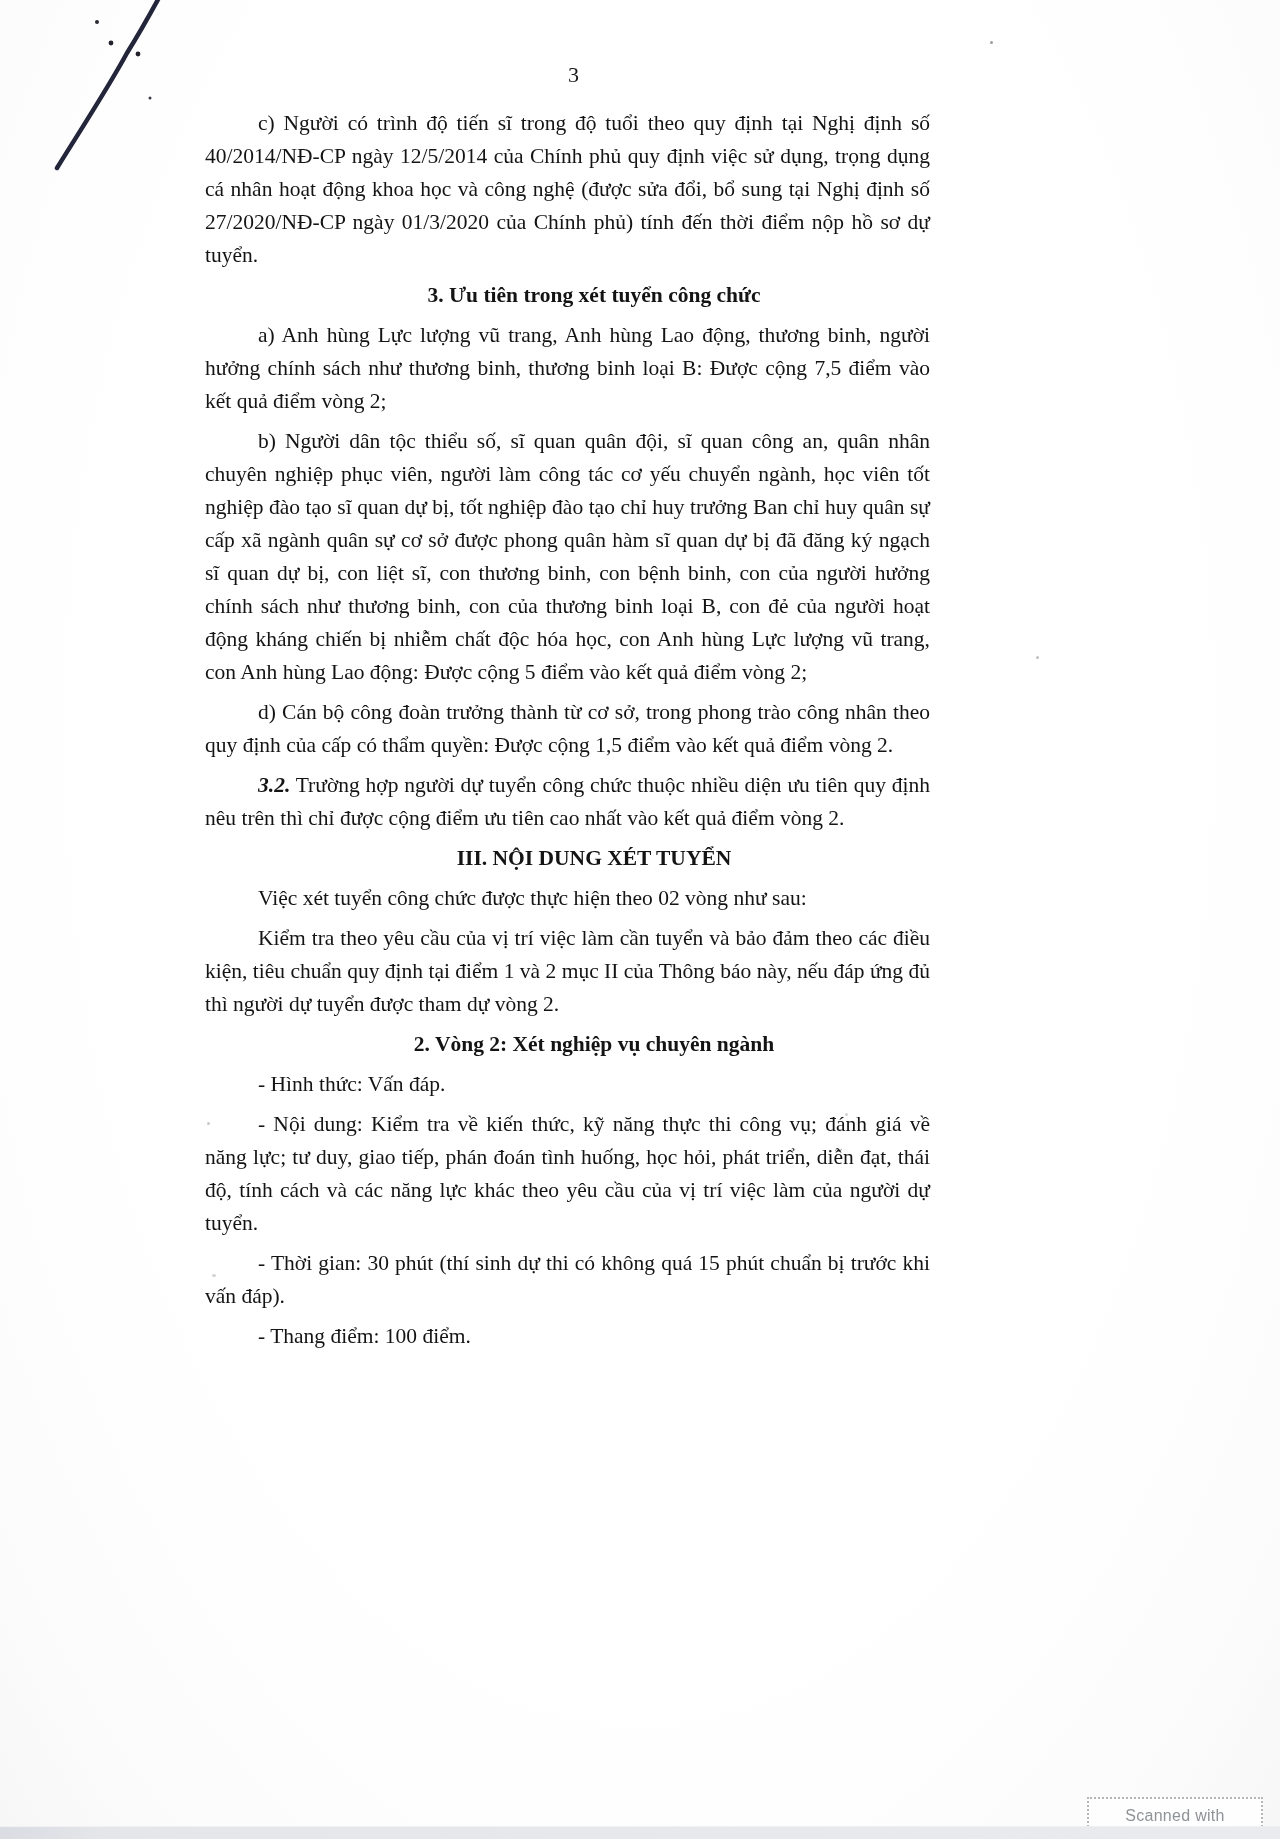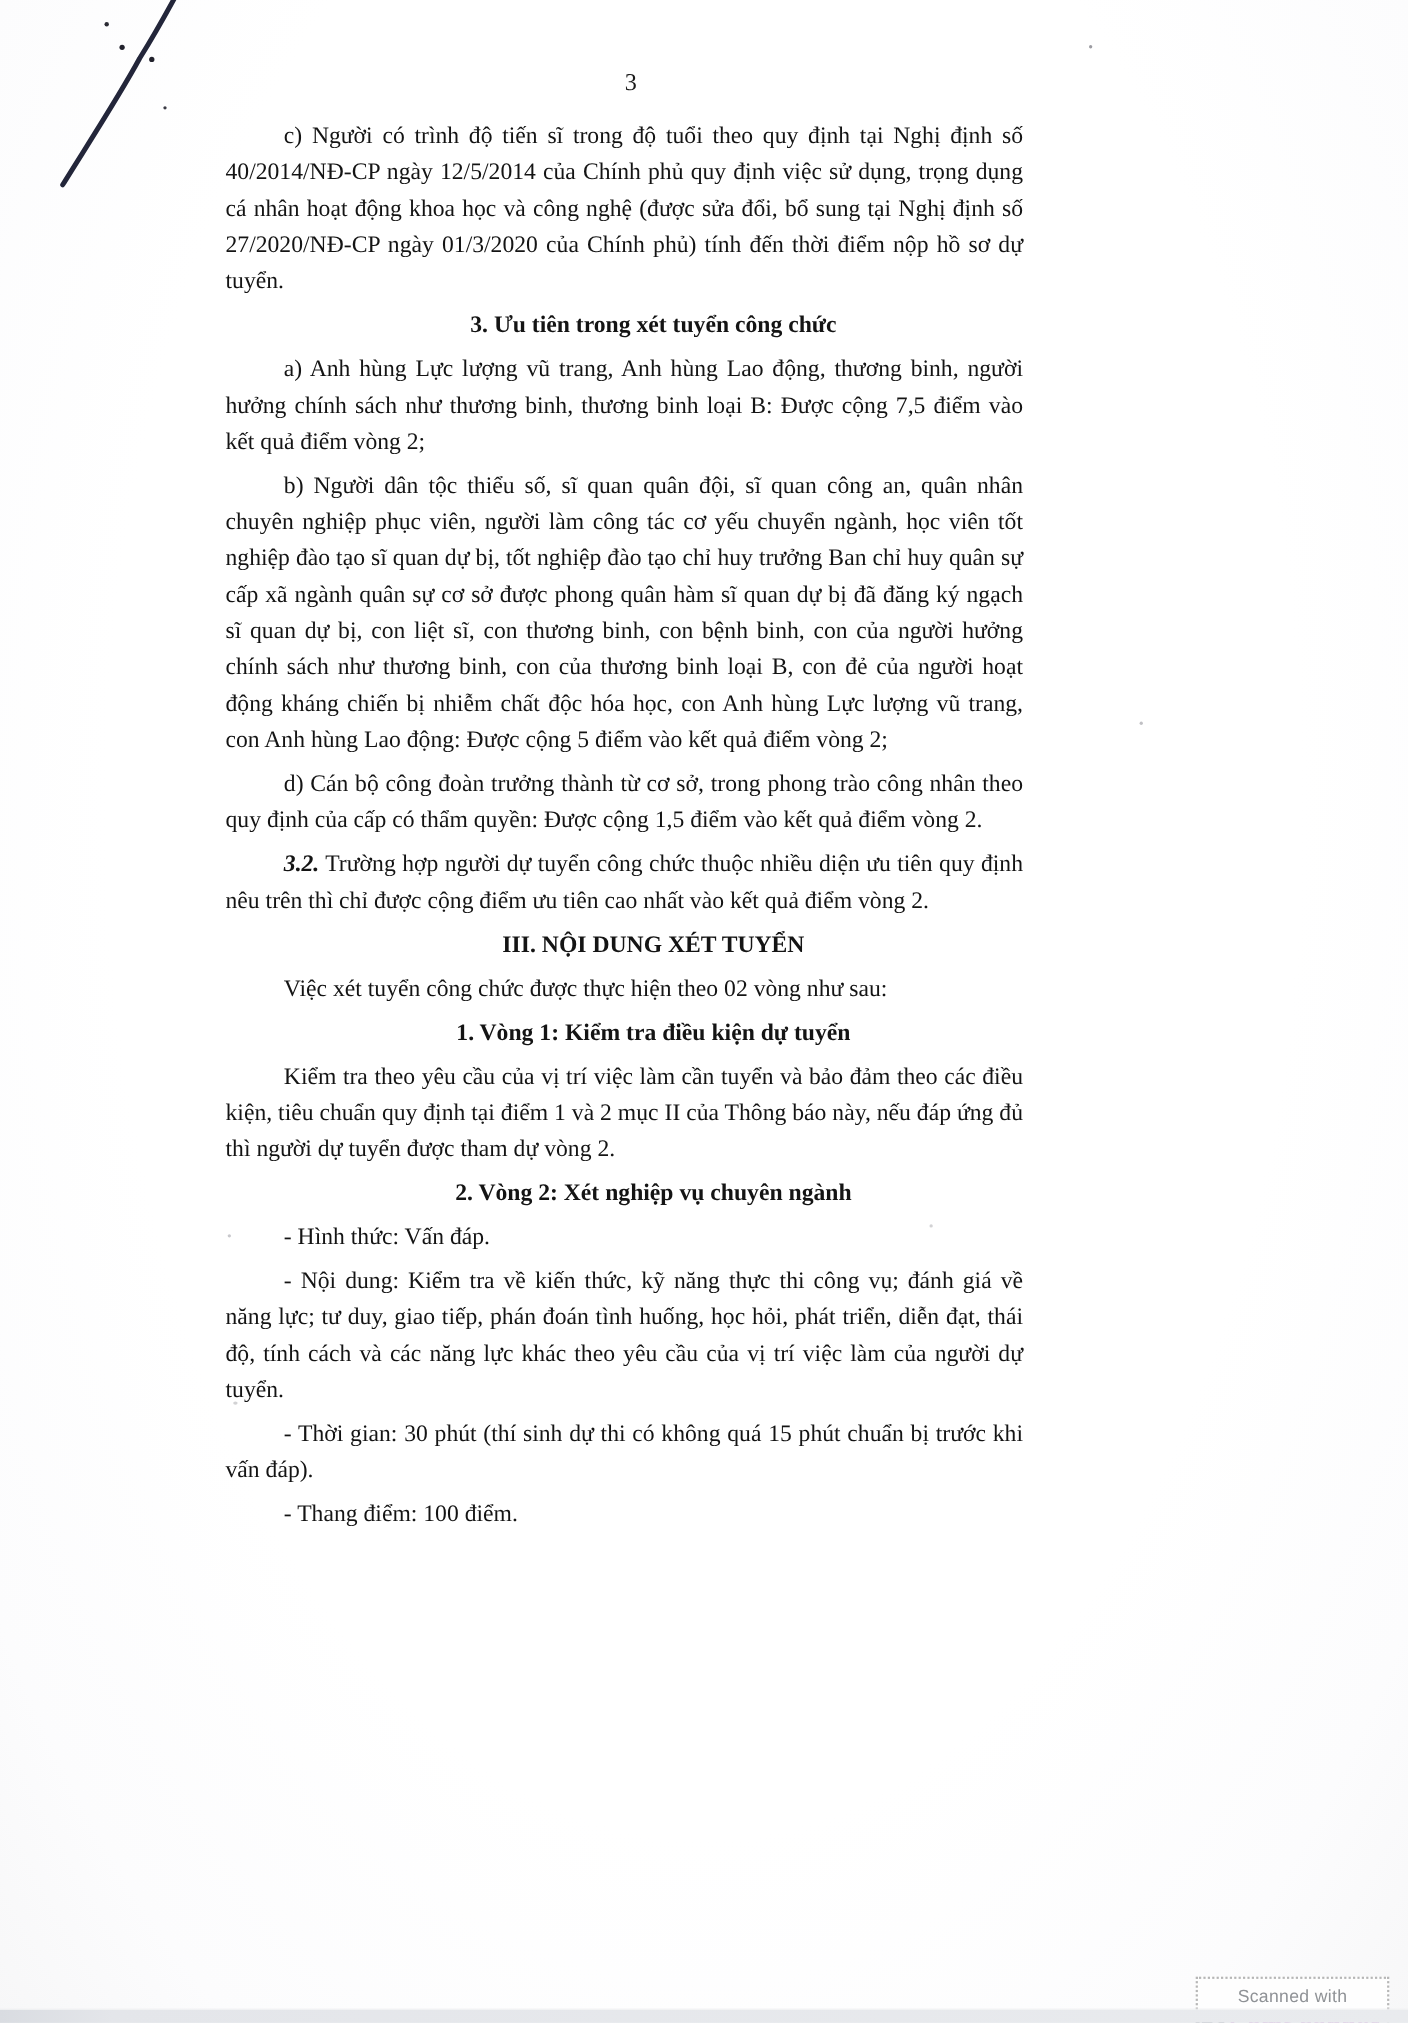--- a/index.html
+++ b/index.html
@@ -78,21 +78,20 @@
 
   <div class="doc">
       <p class="p">c) Người có trình độ tiến sĩ trong độ tuổi theo quy định tại Nghị định số 40/2014/NĐ-CP ngày 12/5/2014 của Chính phủ quy định việc sử dụng, trọng dụng cá nhân hoạt động khoa học và công nghệ (được sửa đổi, bổ sung tại Nghị định số 27/2020/NĐ-CP ngày 01/3/2020 của Chính phủ) tính đến thời điểm nộp hồ sơ dự tuyển.</p>
       <p class="h">3. Ưu tiên trong xét tuyển công chức</p>
       <p class="p">a) Anh hùng Lực lượng vũ trang, Anh hùng Lao động, thương binh, người hưởng chính sách như thương binh, thương binh loại B: Được cộng 7,5 điểm vào kết quả điểm vòng 2;</p>
       <p class="p">b) Người dân tộc thiểu số, sĩ quan quân đội, sĩ quan công an, quân nhân chuyên nghiệp phục viên, người làm công tác cơ yếu chuyển ngành, học viên tốt nghiệp đào tạo sĩ quan dự bị, tốt nghiệp đào tạo chỉ huy trưởng Ban chỉ huy quân sự cấp xã ngành quân sự cơ sở được phong quân hàm sĩ quan dự bị đã đăng ký ngạch sĩ quan dự bị, con liệt sĩ, con thương binh, con bệnh binh, con của người hưởng chính sách như thương binh, con của thương binh loại B, con đẻ của người hoạt động kháng chiến bị nhiễm chất độc hóa học, con Anh hùng Lực lượng vũ trang, con Anh hùng Lao động: Được cộng 5 điểm vào kết quả điểm vòng 2;</p>
       <p class="p">d) Cán bộ công đoàn trưởng thành từ cơ sở, trong phong trào công nhân theo quy định của cấp có thẩm quyền: Được cộng 1,5 điểm vào kết quả điểm vòng 2.</p>
       <p class="p"><span class="lead">3.2.</span> Trường hợp người dự tuyển công chức thuộc nhiều diện ưu tiên quy định nêu trên thì chỉ được cộng điểm ưu tiên cao nhất vào kết quả điểm vòng 2.</p>
       <p class="h">III. NỘI DUNG XÉT TUYỂN</p>
       <p class="p">Việc xét tuyển công chức được thực hiện theo 02 vòng như sau:</p>
-      <p class="h">1. Vòng 1: Kiểm tra điều kiện dự tuyển</p>
       <p class="p">Kiểm tra theo yêu cầu của vị trí việc làm cần tuyển và bảo đảm theo các điều kiện, tiêu chuẩn quy định tại điểm 1 và 2 mục II của Thông báo này, nếu đáp ứng đủ thì người dự tuyển được tham dự vòng 2.</p>
       <p class="h">2. Vòng 2: Xét nghiệp vụ chuyên ngành</p>
       <p class="p">- Hình thức: Vấn đáp.</p>
       <p class="p">- Nội dung: Kiểm tra về kiến thức, kỹ năng thực thi công vụ; đánh giá về năng lực; tư duy, giao tiếp, phán đoán tình huống, học hỏi, phát triển, diễn đạt, thái độ, tính cách và các năng lực khác theo yêu cầu của vị trí việc làm của người dự tuyển.</p>
       <p class="p">- Thời gian: 30 phút (thí sinh dự thi có không quá 15 phút chuẩn bị trước khi vấn đáp).</p>
       <p class="p">- Thang điểm: 100 điểm.</p>
     </div>
 
   <div class="badge">
     <div class="b1">Scanned with</div>

